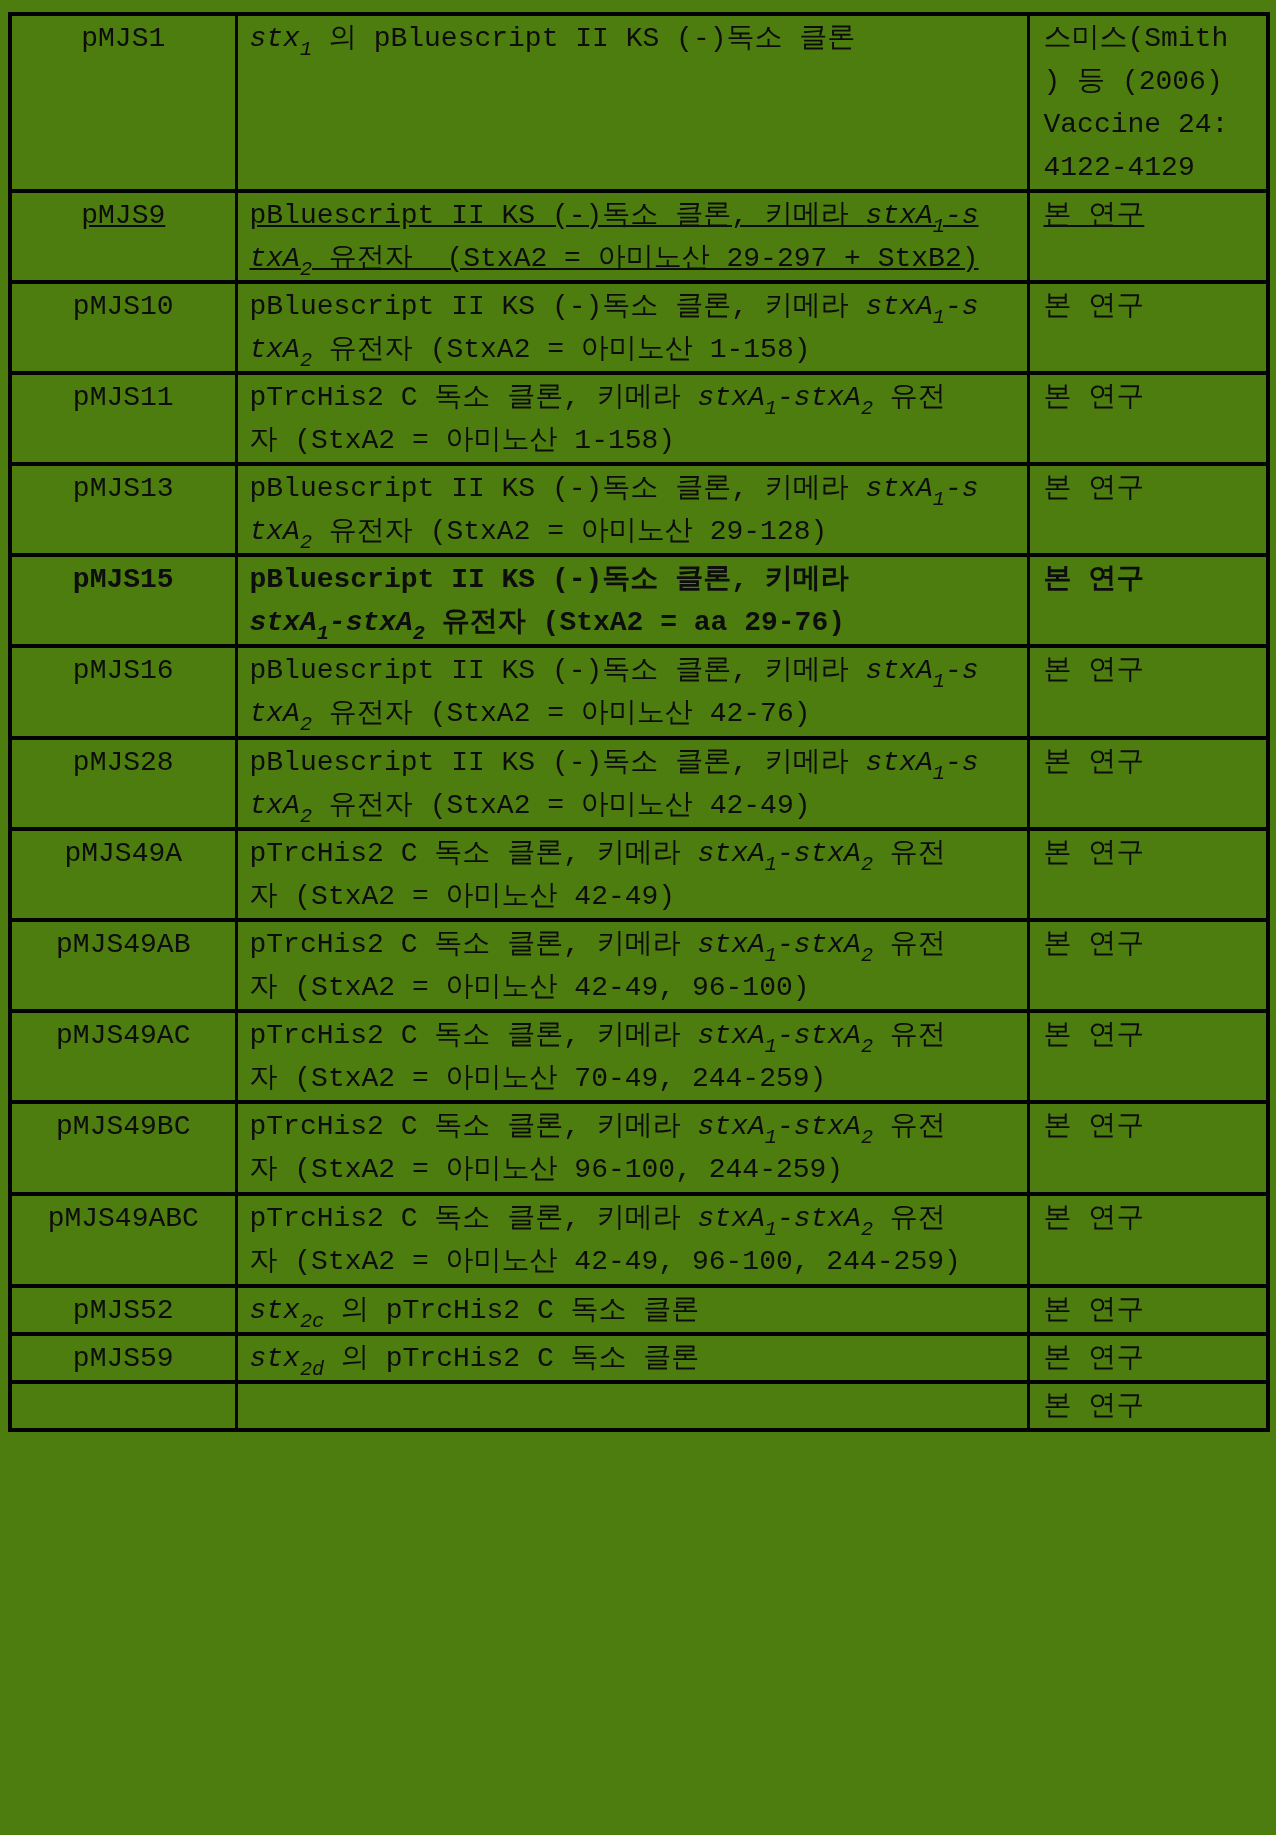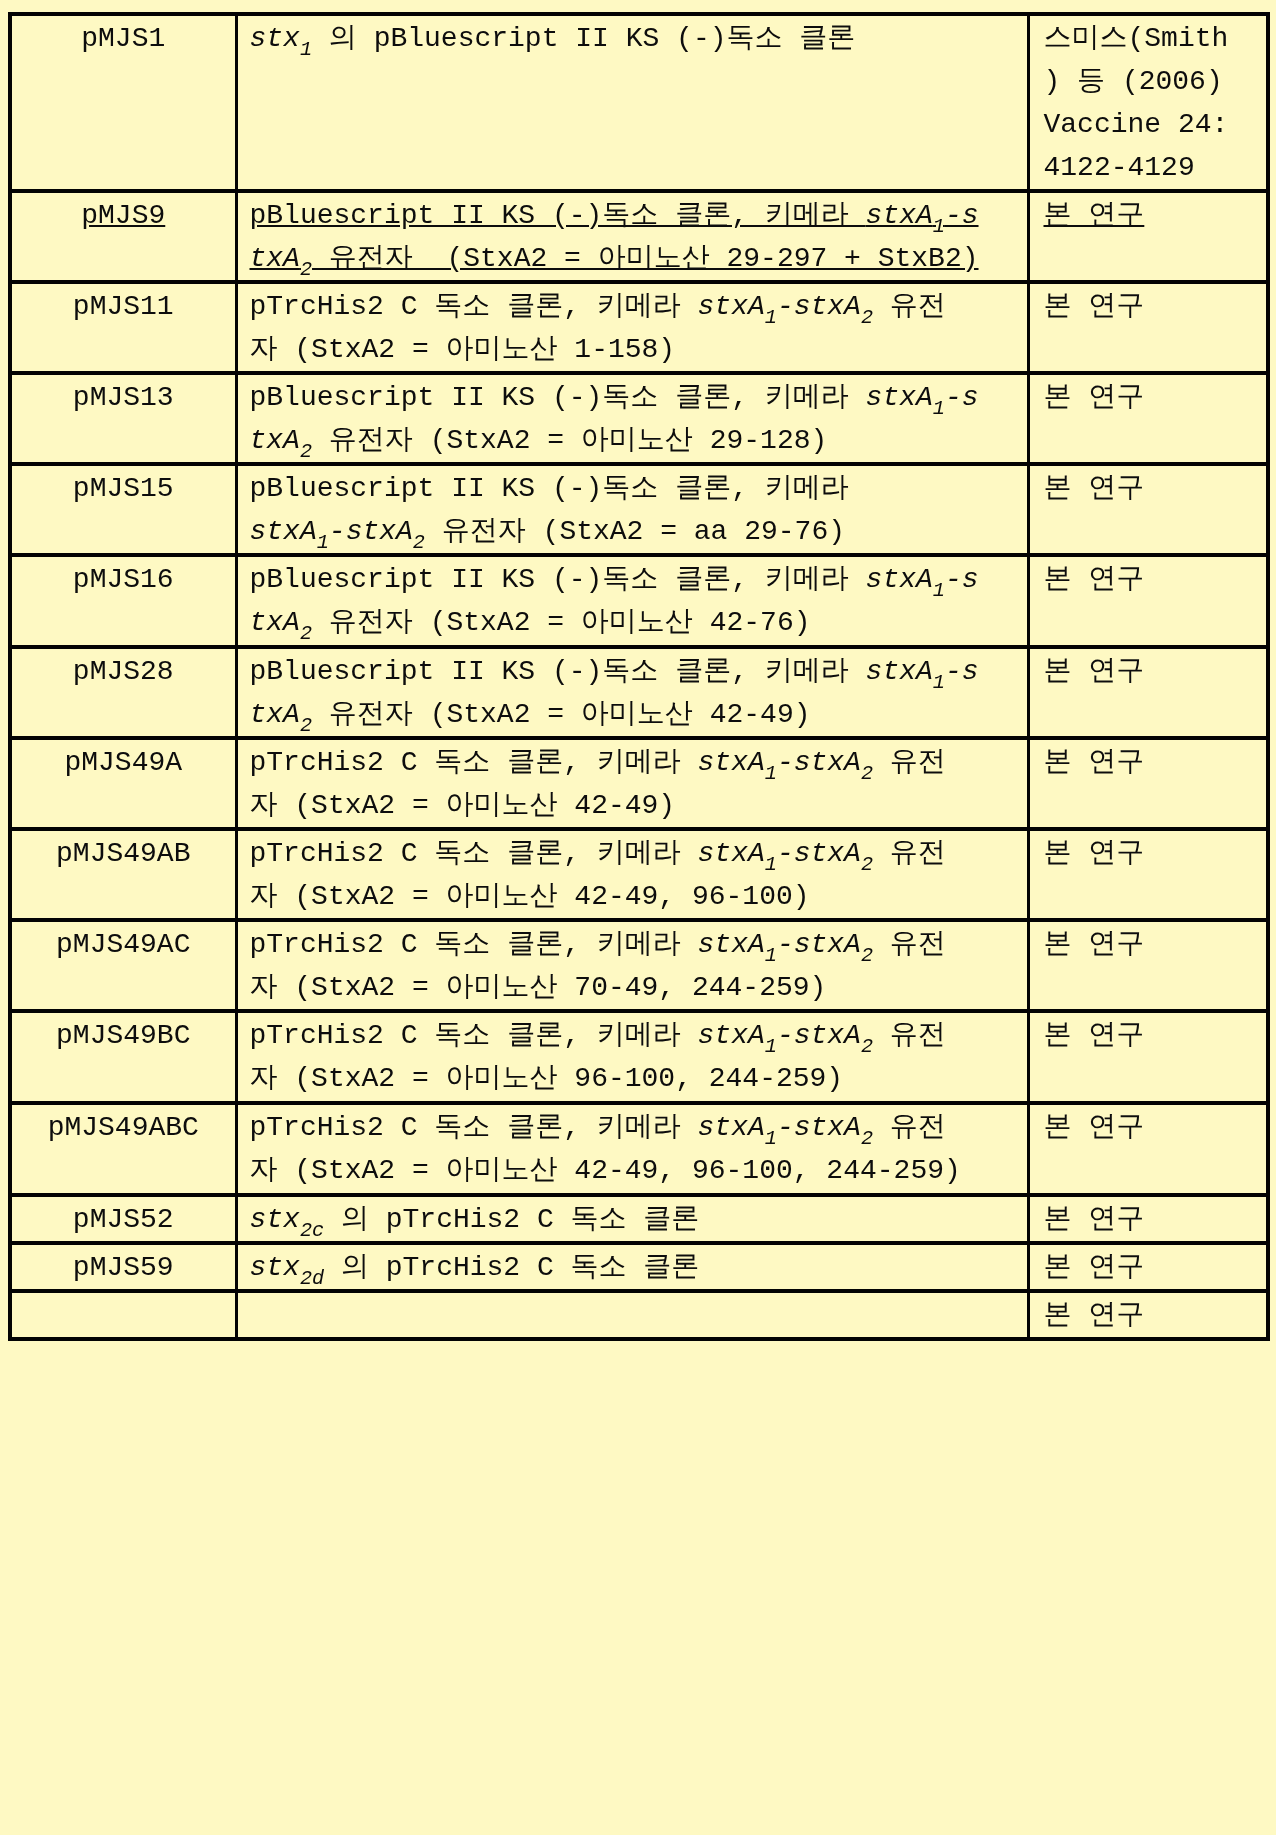--- a/index.html
+++ b/index.html
@@ -11,21 +11,21 @@
     width: 1276px;
     height: 1835px;
     position: relative;
     overflow: hidden;
     font-family: "Liberation Mono", "DejaVu Sans Mono", monospace;
     color: #0d0d0d;
   }
   .page {
     position: absolute;
     inset: 0;
-    background: #fef9c3;
+    background: #4d7c0f;
   }
   table.plasmid-table {
     position: absolute;
     left: 8px;
     top: 12px;
     width: 1258px;
     table-layout: fixed;
     border-collapse: collapse;
     border: 4px solid #030303;
   }
@@ -93,40 +93,50 @@
           <td class="name-cell"><span>pMJS9</span></td>
           <td class="desc-cell">
             <div class="line"><span>pBluescript II KS (-)독소 클론, 키메라 </span><span class="it">stxA</span><sub class="it">1</sub><span class="it">-s</span></div>
             <div class="line"><span class="it">txA</span><sub class="it">2</sub><span> 유전자  (StxA2 = 아미노산 29-297 + StxB2)</span></div>
           </td>
           <td class="ref-cell">
             <div class="line">본 연구</div>
           </td>
         </tr>
         <tr style="height: 88px;">
+          <td class="name-cell"><span>pMJS10</span></td>
+          <td class="desc-cell">
+            <div class="line"><span>pBluescript II KS (-)독소 클론, 키메라 </span><span class="it">stxA</span><sub class="it">1</sub><span class="it">-s</span></div>
+            <div class="line"><span class="it">txA</span><sub class="it">2</sub><span> 유전자 (StxA2 = 아미노산 1-158)</span></div>
+          </td>
+          <td class="ref-cell">
+            <div class="line">본 연구</div>
+          </td>
+        </tr>
+        <tr style="height: 88px;">
           <td class="name-cell"><span>pMJS11</span></td>
           <td class="desc-cell">
             <div class="line"><span>pTrcHis2 C 독소 클론, 키메라 </span><span class="it">stxA</span><sub class="it">1</sub><span class="it">-</span><span class="it">stxA</span><sub class="it">2</sub><span> 유전</span></div>
             <div class="line"><span>자 (StxA2 = 아미노산 1-158)</span></div>
           </td>
           <td class="ref-cell">
             <div class="line">본 연구</div>
           </td>
         </tr>
         <tr style="height: 90px;">
           <td class="name-cell"><span>pMJS13</span></td>
           <td class="desc-cell">
             <div class="line"><span>pBluescript II KS (-)독소 클론, 키메라 </span><span class="it">stxA</span><sub class="it">1</sub><span class="it">-s</span></div>
             <div class="line"><span class="it">txA</span><sub class="it">2</sub><span> 유전자 (StxA2 = 아미노산 29-128)</span></div>
           </td>
           <td class="ref-cell">
             <div class="line">본 연구</div>
           </td>
         </tr>
-        <tr style="height: 87px;">
+        <tr style="height: 87px; font-weight: bold;">
           <td class="name-cell"><span>pMJS15</span></td>
           <td class="desc-cell">
             <div class="line"><span>pBluescript II KS (-)독소 클론, 키메라</span></div>
             <div class="line"><span class="it">stxA</span><sub class="it">1</sub><span class="it">-</span><span class="it">stxA</span><sub class="it">2</sub><span> 유전자 (StxA2 = aa 29-76)</span></div>
           </td>
           <td class="ref-cell">
             <div class="line">본 연구</div>
           </td>
         </tr>
         <tr style="height: 92px;">

